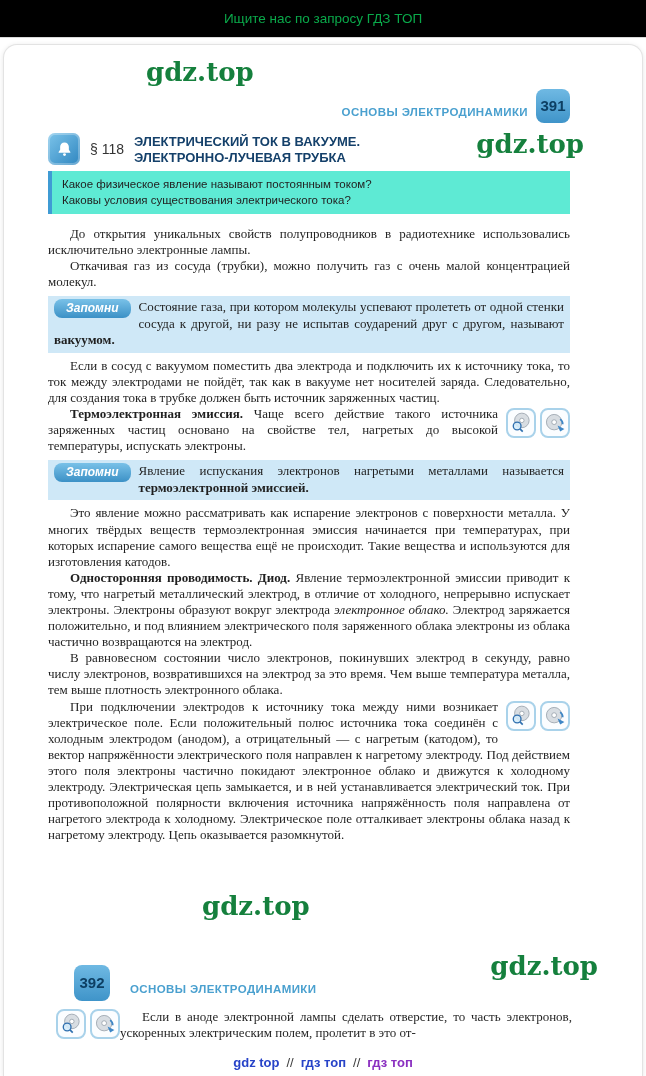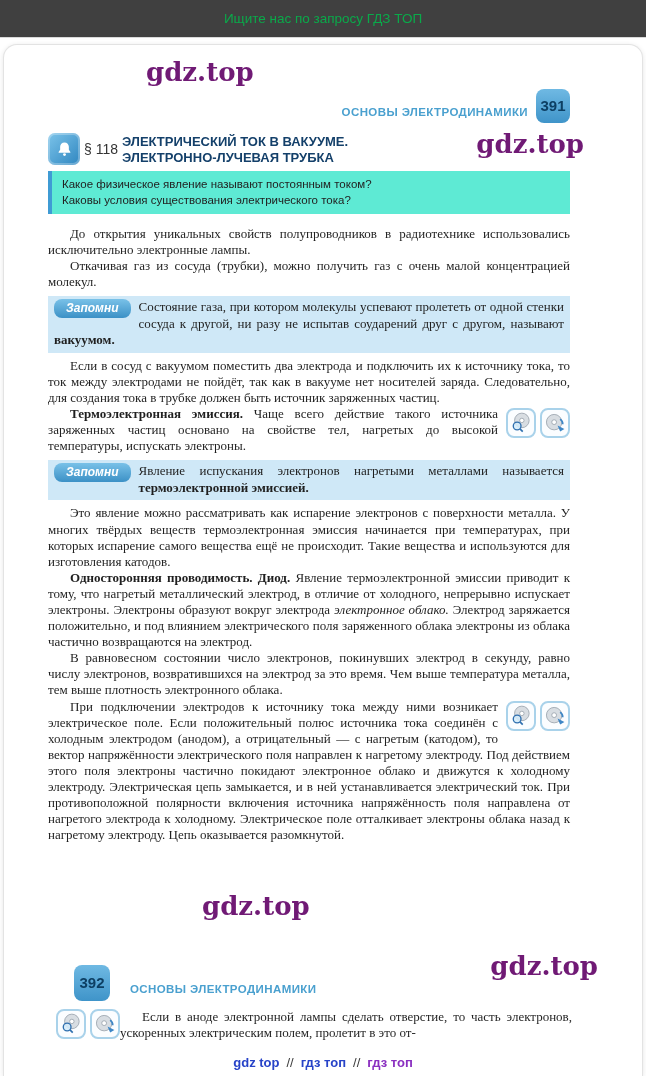--- a/index.html
+++ b/index.html
@@ -1,25 +1,25 @@
 <!DOCTYPE html>
 <html lang="ru"><head>
 <meta charset="utf-8">
 <style>
   html,body{margin:0;padding:0;background:#fff;}
   .screen{position:relative;width:646px;height:1076px;overflow:hidden;background:#fff;font-family:"Liberation Sans",sans-serif;}
-  .topbar{height:37px;display:flex;align-items:center;justify-content:center;background:#404040;border-bottom:1px solid #d9d9d9;}
+  .topbar{height:37px;display:flex;align-items:center;justify-content:center;background:#000000;border-bottom:1px solid #d9d9d9;}
   .promo{color:#0aa94a;font:500 13.5px/16px "Liberation Sans",sans-serif;}
   .card{position:relative;margin:6px 3px 0;height:1032px;background:#fff;border:1px solid #e3e3e3;border-bottom:none;border-radius:14px 14px 0 0;box-shadow:0 1px 5px rgba(0,0,0,.10);padding:18px 72px 0 44px;box-sizing:border-box;overflow:hidden;}
-  .wm{position:absolute;font-family:"DejaVu Serif",serif;font-weight:600;font-size:26px;color:#701a75;z-index:5;}
+  .wm{position:absolute;font-family:"DejaVu Serif",serif;font-weight:600;font-size:26px;color:#15803d;z-index:5;}
   .wm1{left:142px;top:12px;} .wm2{right:58px;top:84px;} .wm3{left:198px;top:846px;} .wm4{right:44px;top:906px;}
   .hdr391{display:flex;justify-content:flex-end;align-items:flex-end;gap:8px;margin-top:26px;height:34px;}
   .hdr-title{color:#4aa0cf;font:700 11.5px/12px "Liberation Sans",sans-serif;letter-spacing:.4px;margin-bottom:5px;}
   .pagebox{width:34px;height:34px;background:linear-gradient(180deg,#6fb9e3,#3f94c9);color:#0d3f63;font:700 15px/34px "Liberation Sans",sans-serif;text-align:center;border-radius:8px;flex:0 0 auto;}
-  .section-head{display:flex;align-items:flex-start;gap:4px;margin-top:10px;}
+  .section-head{display:flex;align-items:flex-start;gap:10px;margin-top:10px;}
   .bellbox{width:32px;height:32px;border-radius:7px;background:linear-gradient(135deg,#7cc4ea,#2f86c0);display:flex;align-items:center;justify-content:center;box-shadow:inset 0 0 0 2px rgba(255,255,255,.28);flex:0 0 auto;}
   .secnum{font:400 14px/32px "Liberation Sans",sans-serif;color:#333;}
   .sectitle{font:700 13px/16px "Liberation Sans",sans-serif;color:#14406a;padding-top:1px;}
   .qbox{margin-top:5px;background:#5eead4;border-left:4px solid #3f9bd4;padding:6px 10px;font:400 11.5px/15.5px "Liberation Sans",sans-serif;color:#222;}
   .body{margin:0;text-align:justify;text-indent:22px;font:400 13px/16.1px "Liberation Serif",serif;color:#1f1f1f;}
   .mt8{margin-top:12px;} .mt5{margin-top:5px;}
   .zapomni{margin:6px 0 5px;background:#cfe8f7;padding:3px 6px 4px;font:400 13px/16.5px "Liberation Serif",serif;color:#1f1f1f;text-align:justify;}
   .zlabel{float:left;background:linear-gradient(180deg,#79c1e8,#3c91c6);color:#fff;font:italic 700 12px/14px "Liberation Sans",sans-serif;padding:2px 12px 3px;border-radius:8px;margin:0 8px 1px 0;}
   .b{font-weight:700;} .i{font-style:italic;}
   .micons{float:right;display:flex;gap:4px;margin:2px 0 2px 8px;}

